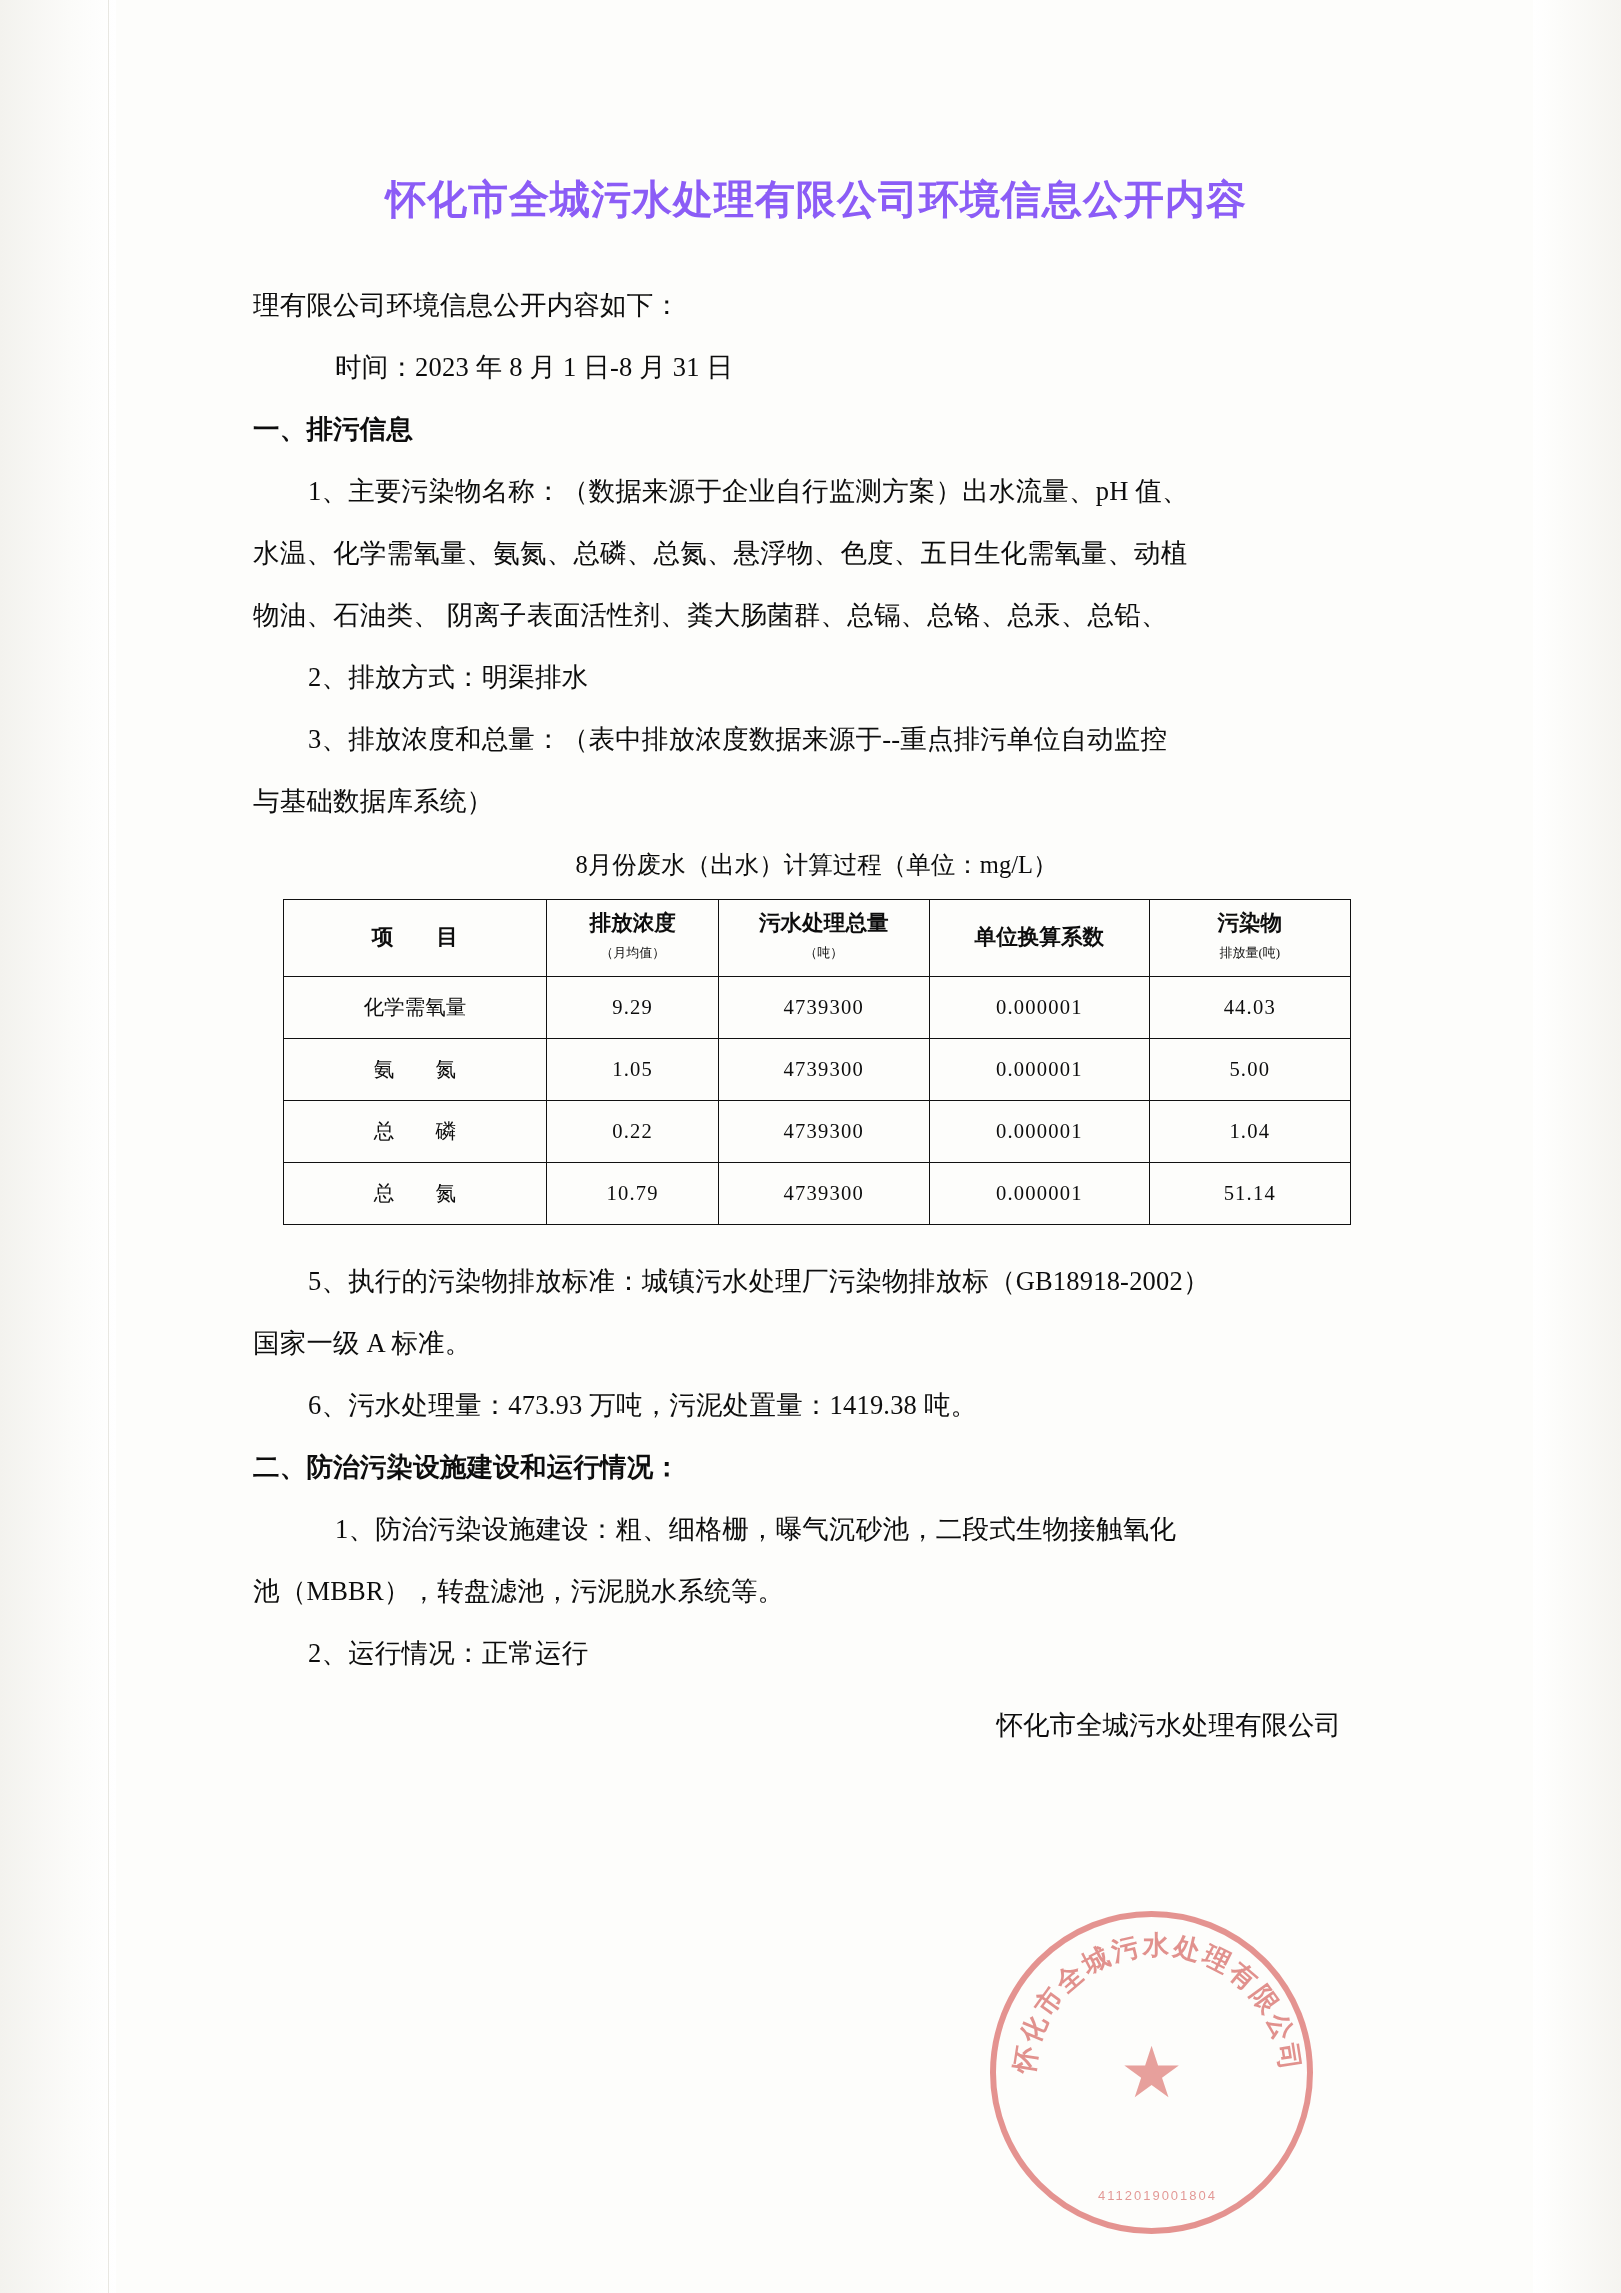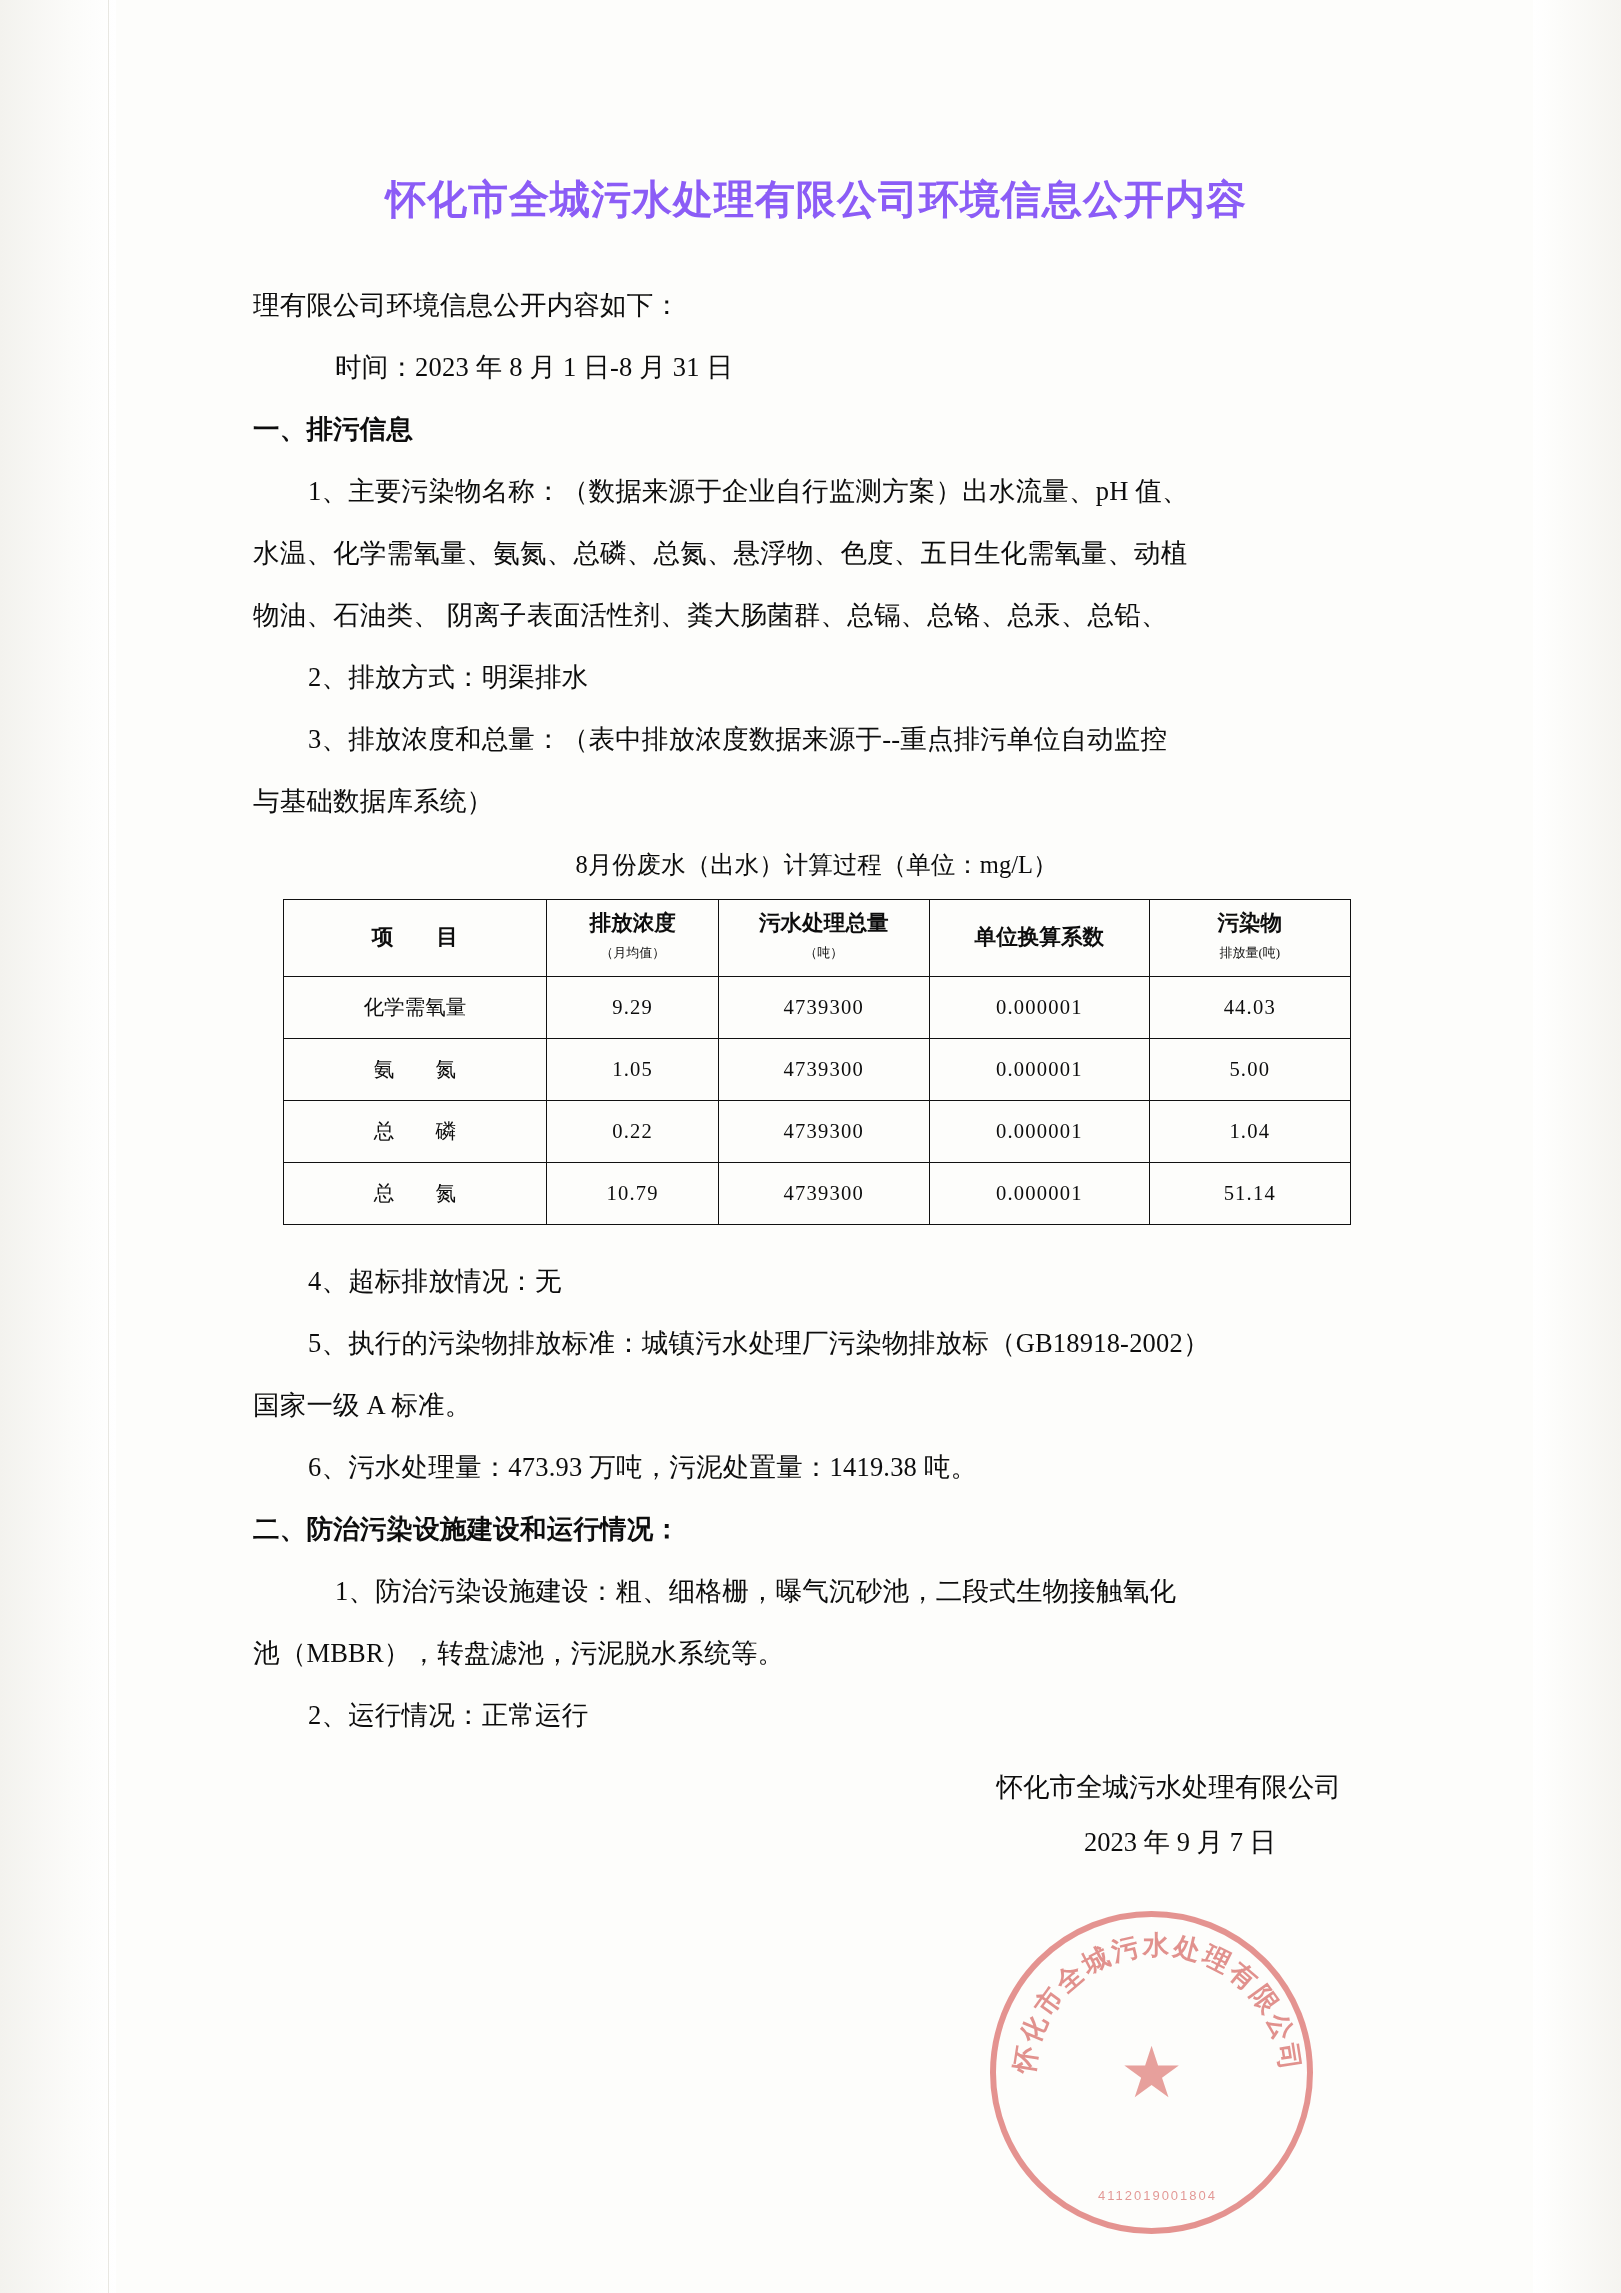--- a/index.html
+++ b/index.html
@@ -240,37 +240,35 @@
           <td class="num">10.79</td>
           <td class="num">4739300</td>
           <td class="num">0.000001</td>
           <td class="num">51.14</td>
         </tr>
       </tbody>
     </table>
 
     <div style="height:25.5px"></div>
 
-    <p class="body-line indent2">4、超标排放情况：无</p>
 
     <p class="body-line indent2">5、执行的污染物排放标准：城镇污水处理厂污染物排放标（GB18918-2002）</p>
     <p class="body-line indent0">国家一级 A 标准。</p>
 
     <p class="body-line indent2">6、污水处理量：473.93 万吨，污泥处置量：1419.38 吨。</p>
 
     <p class="body-line indent0 section-head">二、防治污染设施建设和运行情况：</p>
 
     <p class="body-line indent3">1、防治污染设施建设：粗、细格栅，曝气沉砂池，二段式生物接触氧化</p>
     <p class="body-line indent0">池（MBBR），转盘滤池，污泥脱水系统等。</p>
 
     <p class="body-line indent2">2、运行情况：正常运行</p>
 
     <div class="sign-block">
       <div>怀化市全城污水处理有限公司</div>
-      <div class="sign-date">2023 年 9 月 7 日</div>
     </div>
 
   </div>
 
   <div class="seal">
     <svg class="seal-arc-text" viewBox="0 0 330 330">
       <defs>
         <path id="sealArc" d="M 38,165 A 127,127 0 0 1 292,165"></path>
       </defs>
       <text>

